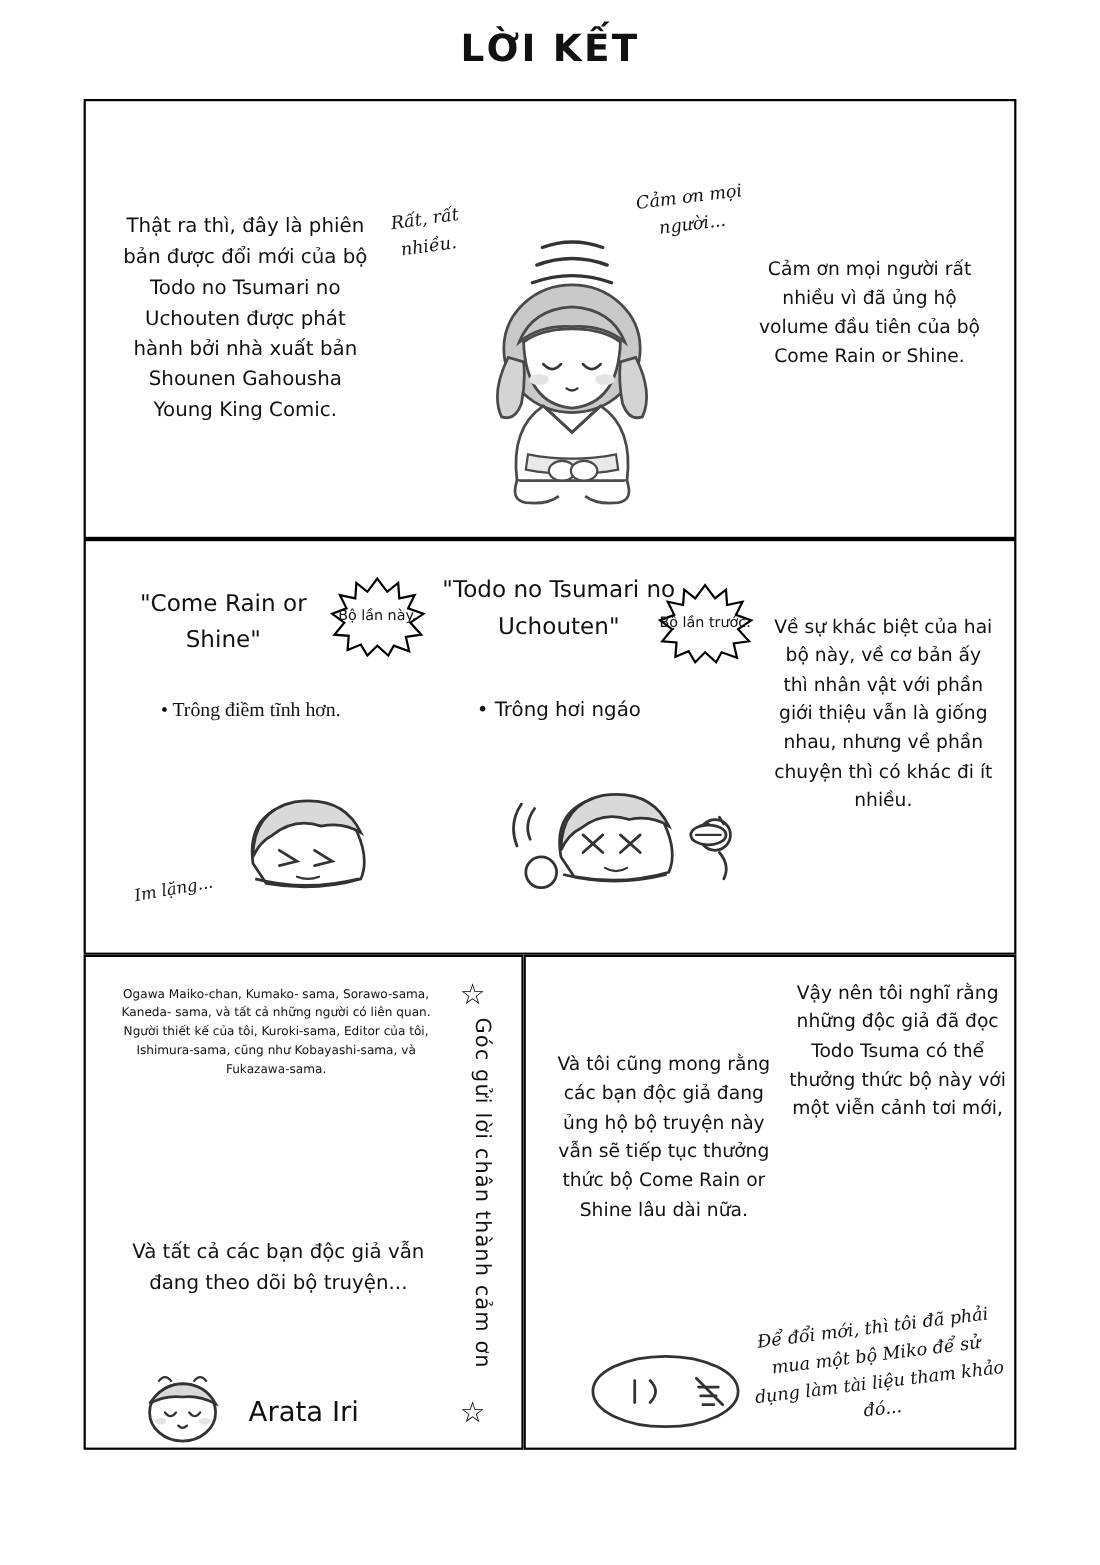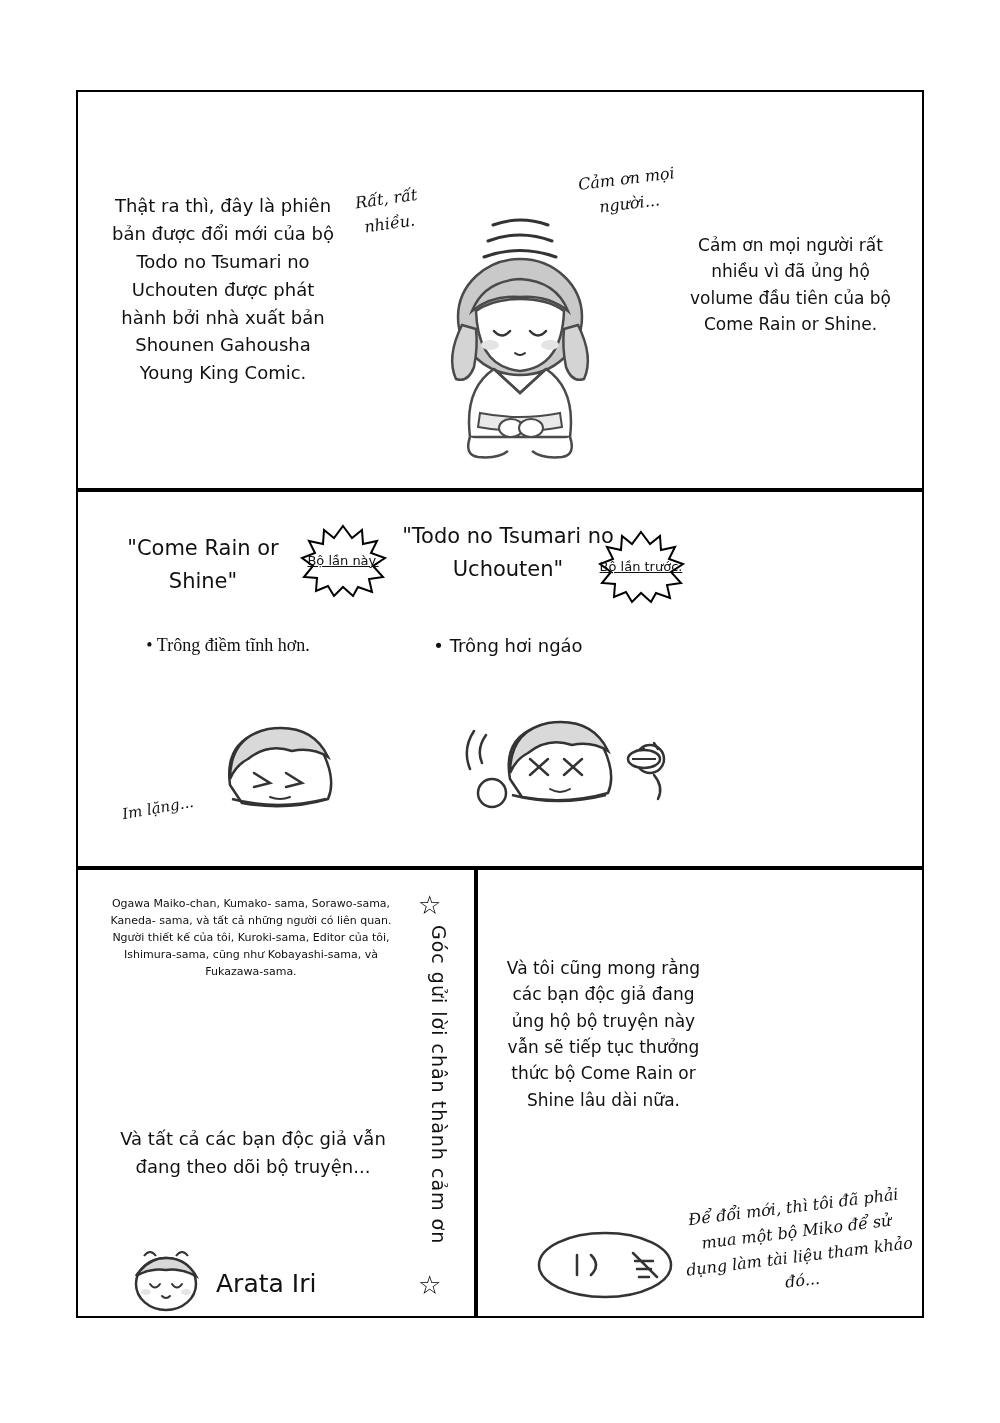--- a/index.html
+++ b/index.html
@@ -118,38 +118,38 @@
     line-height: 1.3;
     width: 86px;
     height: 74px;
     display: flex;
     align-items: center;
     justify-content: center;
   }
   #spike-a { left: 222px; top: 32px; }
   #spike-b { left: 520px; top: 38px; }
   .spike svg { position: absolute; inset: 0; }
-  .spike span { position: relative; z-index: 2; text-decoration: underline; }
+  .spike span { position: relative; z-index: 2; }
 
   
   #p3-credits {
     left: 18px; top: 25px; width: 310px;
     font-size: 11px;
   }
   #p3-thanks {
     left: 30px; top: 255px; width: 290px;
     font-size: 18px;
   }
   #p3-love {
     left: 30px; top: 340px; width: 220px;
     font-size: 21px;
     text-align: left;
   }
   #p3-sign {
-    left: 138px; top: 395px; width: 180px;
+    left: 148px; top: 395px; width: 180px;
     font-size: 25px;
     text-align: left;
   }
   #p3-vertical {
     position: absolute;
     left: 338px; top: 55px;
     width: 34px; height: 340px;
     writing-mode: vertical-rl;
     font-size: 19px;
     letter-spacing: 1px;
@@ -179,20 +179,21 @@
     text-align: center;
   }
 
   svg { display: block; overflow: visible; }
 </style>
 </head>
 <body>
 
 <div class="page">
 
+  <div class="page-title">LỜI KẾT</div>
 
   <div class="panel" id="panel-top">
 
     <div class="txt" id="p1-left">Thật ra thì, đây là phiên bản được đổi mới của bộ Todo no Tsumari no Uchouten được phát hành bởi nhà xuất bản Shounen Gahousha Young King Comic.</div>
     <div class="txt" id="p1-right">Cảm ơn mọi người rất nhiều vì đã ủng hộ volume đầu tiên của bộ Come Rain or Shine.</div>
     <div class="txt handwrite" id="p1-rat">Rất, rất nhiều.</div>
     <div class="txt handwrite" id="p1-camon">Cảm ơn mọi người...</div>
 
     <div id="char1">
       <svg width="250" height="260" viewBox="0 0 250 260">
@@ -246,20 +247,21 @@
 
     <div class="spike" id="spike-b">
       <svg viewBox="0 0 86 74" width="86" height="74">
         <polygon points="43,2 52,14 62,6 63,20 77,17 71,29 85,34 73,42 83,53 69,55 72,68 58,63 53,72 43,63 34,72 28,62 16,67 17,54 4,53 13,42 2,34 15,29 9,17 23,20 24,6 34,14" fill="#ffffff" stroke="#000" stroke-width="2"></polygon>
       </svg>
       <span>Bộ lần trước.</span>
     </div>
 
     <div class="txt" id="p2-bullet-a">• Trông điềm tĩnh hơn.</div>
     <div class="txt" id="p2-bullet-b">• Trông hơi ngáo</div>
+    <div class="txt" id="p2-right">Về sự khác biệt của hai bộ này, về cơ bản ấy thì nhân vật với phần giới thiệu vẫn là giống nhau, nhưng về phần chuyện thì có khác đi ít nhiều.</div>
     <div class="txt handwrite" id="p2-imlang">Im lặng...</div>
 
     <div style="position:absolute;left:130px;top:215px;width:150px;height:120px;">
       <svg width="150" height="120" viewBox="0 0 150 120">
         <path d="M22 78 Q16 34 56 24 Q100 18 116 48 Q128 74 120 92 Q78 104 34 96 Z" fill="#fff" stroke="#333" stroke-width="2.5"></path>
         <path d="M22 72 Q22 30 60 22 Q104 16 120 50 Q104 40 84 44 Q60 36 40 52 Q28 58 22 72 Z" fill="#d9d9d9" stroke="#333" stroke-width="2.5"></path>
         <path d="M46 66 L62 76 L46 80" stroke="#333" stroke-width="2.5" fill="none" stroke-linecap="round"></path>
         <path d="M78 66 L94 76 L78 80" stroke="#333" stroke-width="2.5" fill="none" stroke-linecap="round"></path>
         <path d="M62 90 Q72 94 82 90" stroke="#333" stroke-width="2" fill="none" stroke-linecap="round"></path>
         <path d="M24 92 Q70 104 118 92" stroke="#333" stroke-width="2.5" fill="none"></path>
@@ -308,20 +310,21 @@
         <path d="M54 34 q5 7 10 0" stroke="#333" stroke-width="2" fill="none" stroke-linecap="round"></path>
         <ellipse cx="28" cy="42" rx="5" ry="3" fill="#e4e4e4"></ellipse>
         <ellipse cx="68" cy="42" rx="5" ry="3" fill="#e4e4e4"></ellipse>
         <path d="M44 46 q4 4 8 0" stroke="#333" stroke-width="2" fill="none" stroke-linecap="round"></path>
       </svg>
     </div>
   </div>
 
   <div class="panel" id="panel-br">
     <div class="txt" id="p4-left">Và tôi cũng mong rằng các bạn độc giả đang ủng hộ bộ truyện này vẫn sẽ tiếp tục thưởng thức bộ Come Rain or Shine lâu dài nữa.</div>
+    <div class="txt" id="p4-right">Vậy nên tôi nghĩ rằng những độc giả đã đọc Todo Tsuma có thể thưởng thức bộ này với một viễn cảnh tơi mới,</div>
     <div class="txt handwrite" id="p4-note">Để đổi mới, thì tôi đã phải mua một bộ Miko để sử dụng làm tài liệu tham khảo đó...</div>
 
     <div style="position:absolute;left:55px;top:355px;width:150px;height:80px;">
       <svg width="150" height="80" viewBox="0 0 150 80">
         <ellipse cx="72" cy="40" rx="66" ry="32" fill="#fff" stroke="#333" stroke-width="2.5"></ellipse>
         <path d="M44 30 L44 50" stroke="#333" stroke-width="2.5" stroke-linecap="round"></path>
         <path d="M58 30 Q68 40 58 50" stroke="#333" stroke-width="2.5" fill="none" stroke-linecap="round"></path>
         <path d="M100 28 L124 52" stroke="#333" stroke-width="2.5" stroke-linecap="round"></path>
         <path d="M104 44 L118 44 M102 36 L120 36 M106 52 L116 52" stroke="#333" stroke-width="2.5" stroke-linecap="round"></path>
       </svg>

